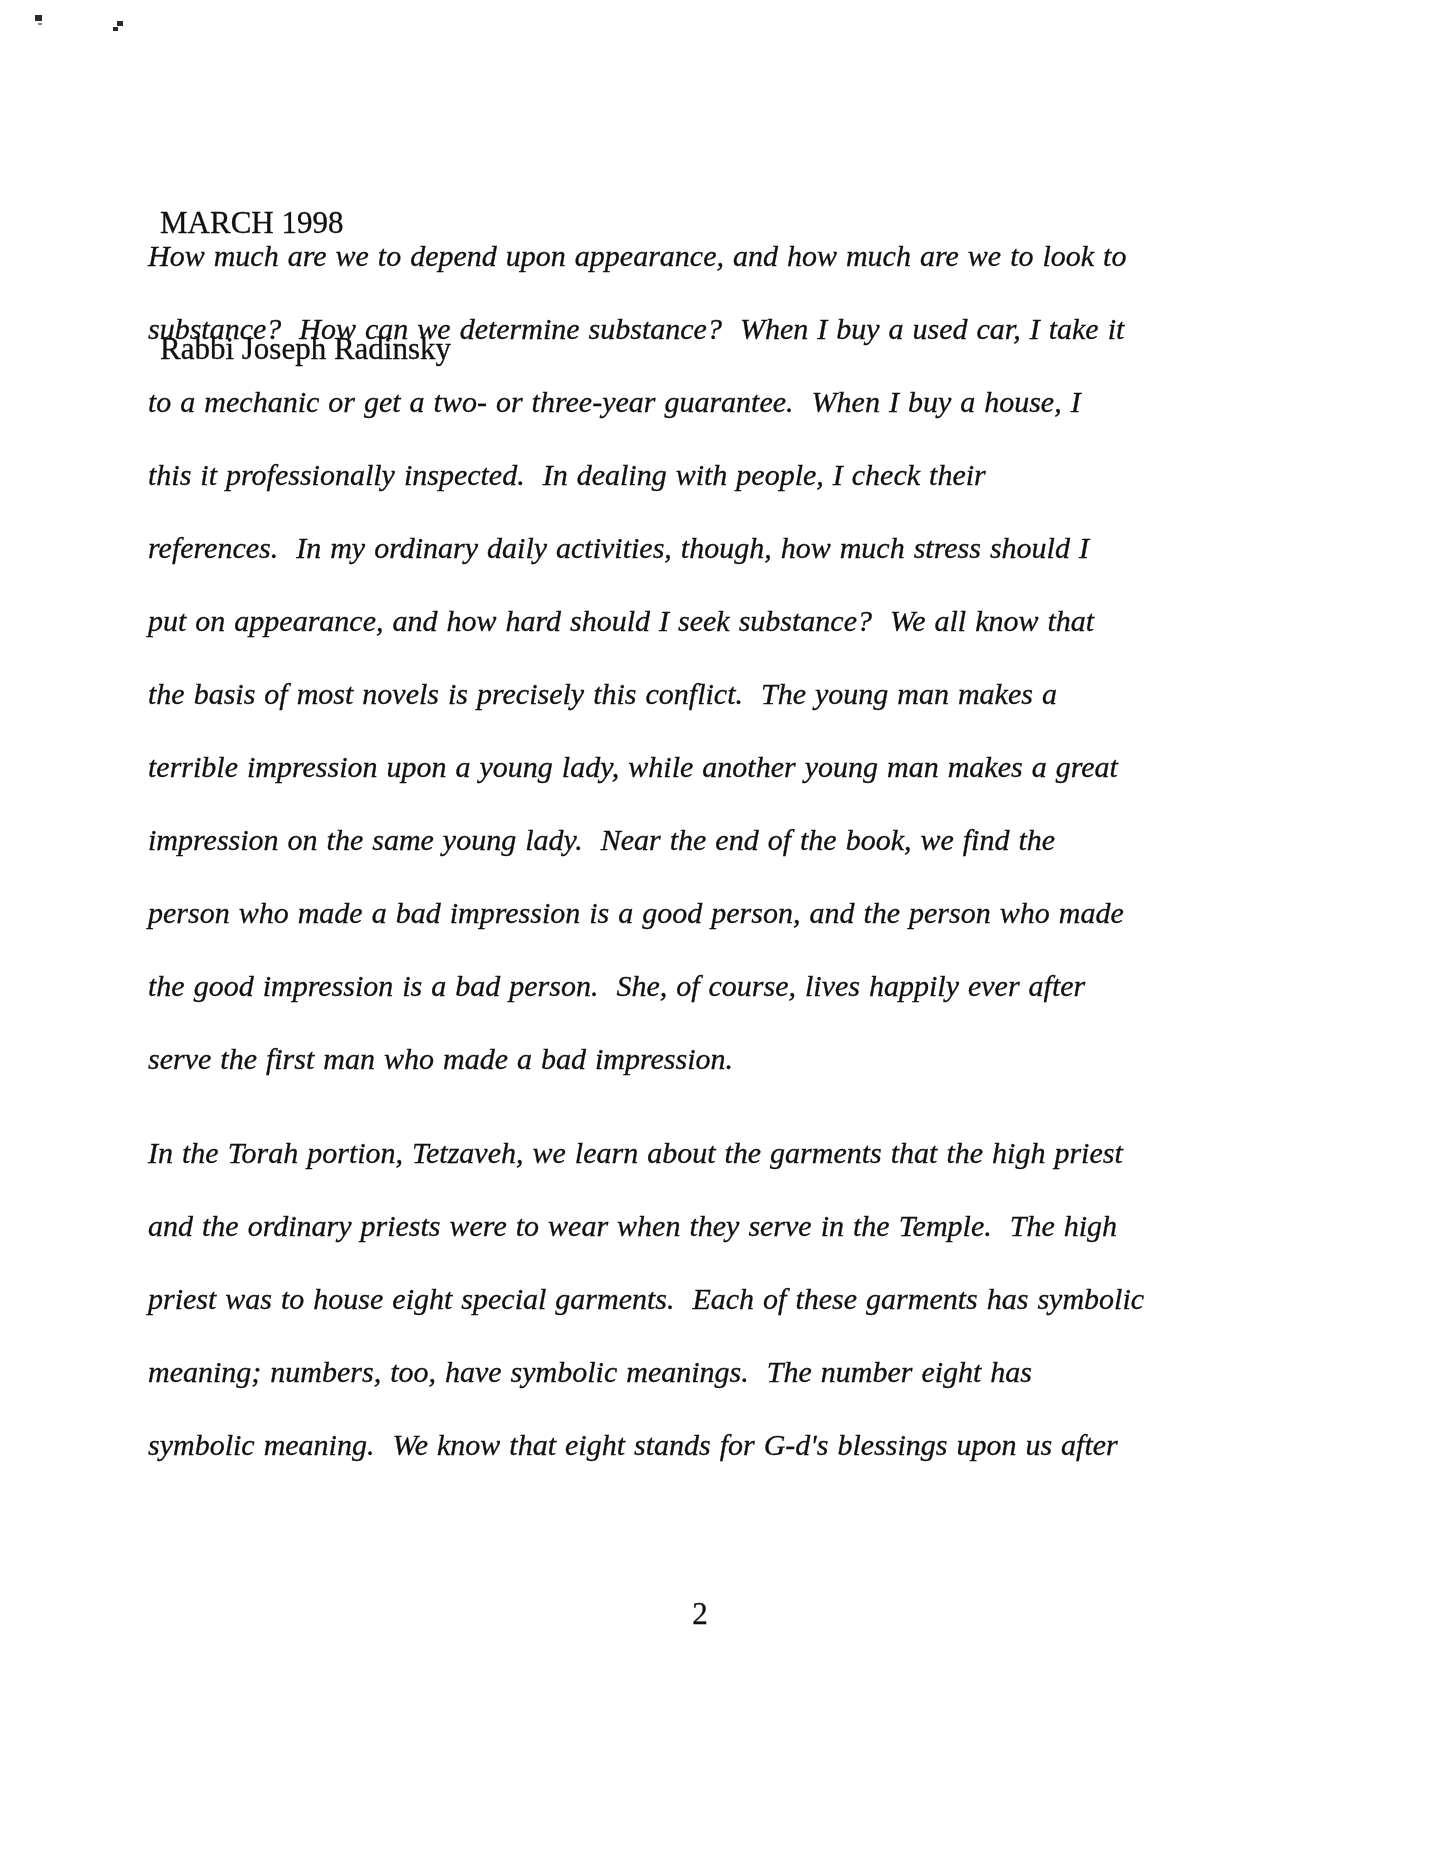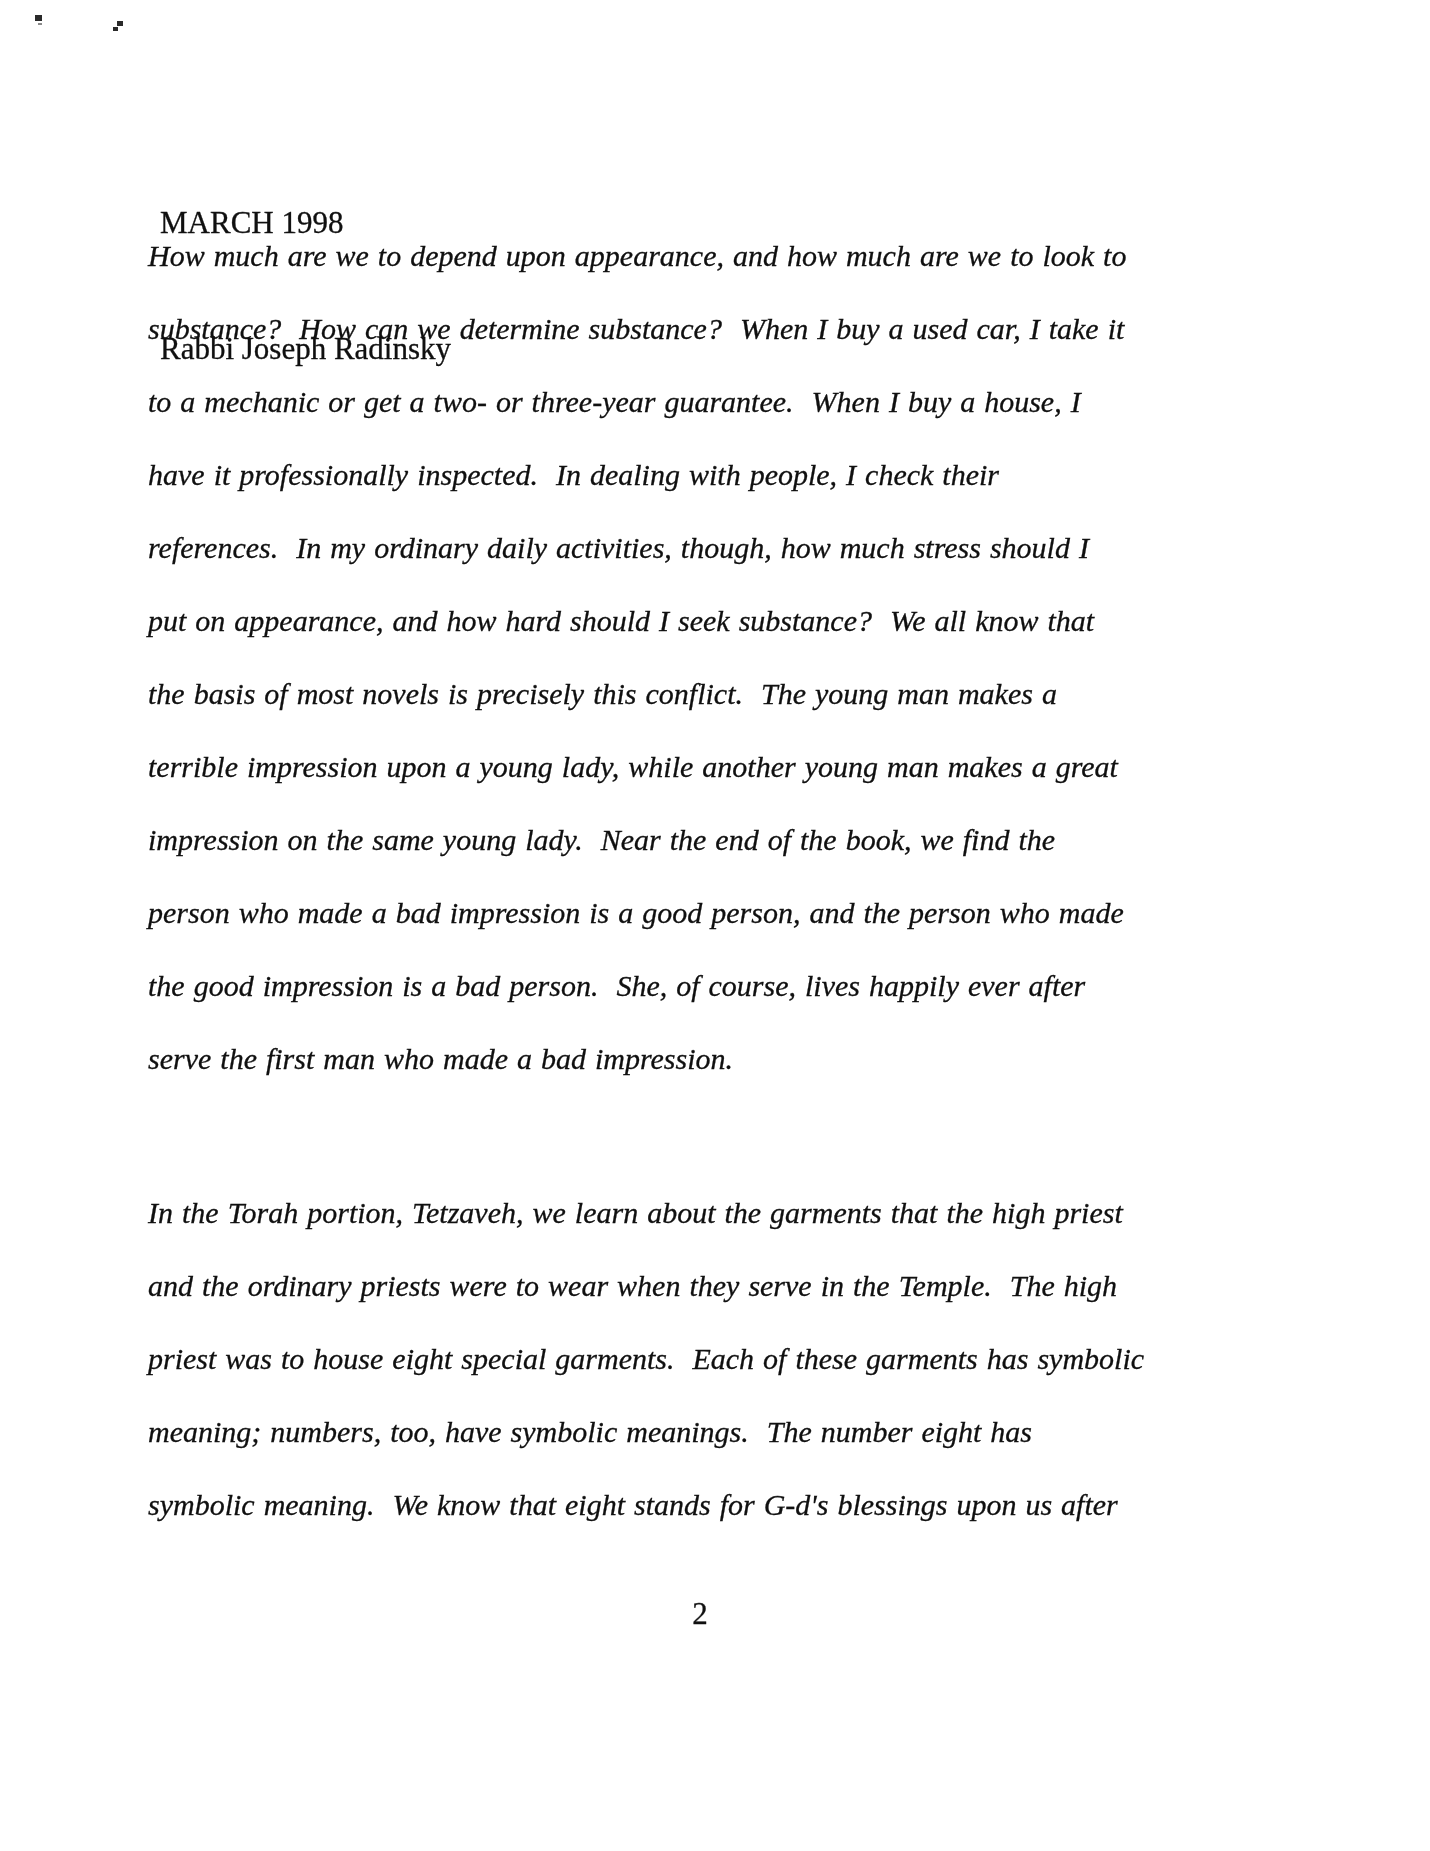--- a/index.html
+++ b/index.html
@@ -32,21 +32,21 @@
     font-size: 30px;
     line-height: 73px;
     word-spacing: 1.5px;
   }
   .para .tline {
     display: block;
     white-space: pre;
     font-style: italic;
   }
   #para-1 { top: 219px; }
-  #para-2 { top: 1176px; }
+  #para-2 { top: 1116px; }
   .page-number {
     position: absolute;
     left: 0;
     right: 30px;
     top: 1596px;
     text-align: center;
     font-size: 31px;
   }
   .speck {
     position: absolute;
@@ -69,21 +69,21 @@
 
   <div class="header">
     <span class="hline">MARCH 1998</span>
     <span class="hline">Rabbi Joseph Radinsky</span>
   </div>
 
   <div class="para" id="para-1">
     <span class="tline">How much are we to depend upon appearance, and how much are we to look to</span>
     <span class="tline">substance?  How can we determine substance?  When I buy a used car, I take it</span>
     <span class="tline">to a mechanic or get a two- or three-year guarantee.  When I buy a house, I</span>
-    <span class="tline">have it professionally inspected.  In dealing with people, I check their</span>
+    <span class="tline">this it professionally inspected.  In dealing with people, I check their</span>
     <span class="tline">references.  In my ordinary daily activities, though, how much stress should I</span>
     <span class="tline">put on appearance, and how hard should I seek substance?  We all know that</span>
     <span class="tline">the basis of most novels is precisely this conflict.  The young man makes a</span>
     <span class="tline">terrible impression upon a young lady, while another young man makes a great</span>
     <span class="tline">impression on the same young lady.  Near the end of the book, we find the</span>
     <span class="tline">person who made a bad impression is a good person, and the person who made</span>
     <span class="tline">the good impression is a bad person.  She, of course, lives happily ever after</span>
     <span class="tline">serve the first man who made a bad impression.</span>
   </div>
 

